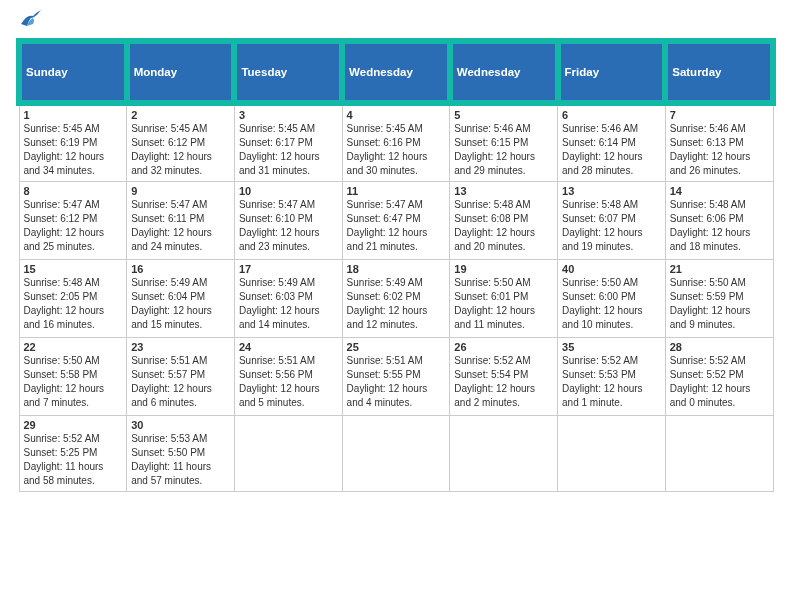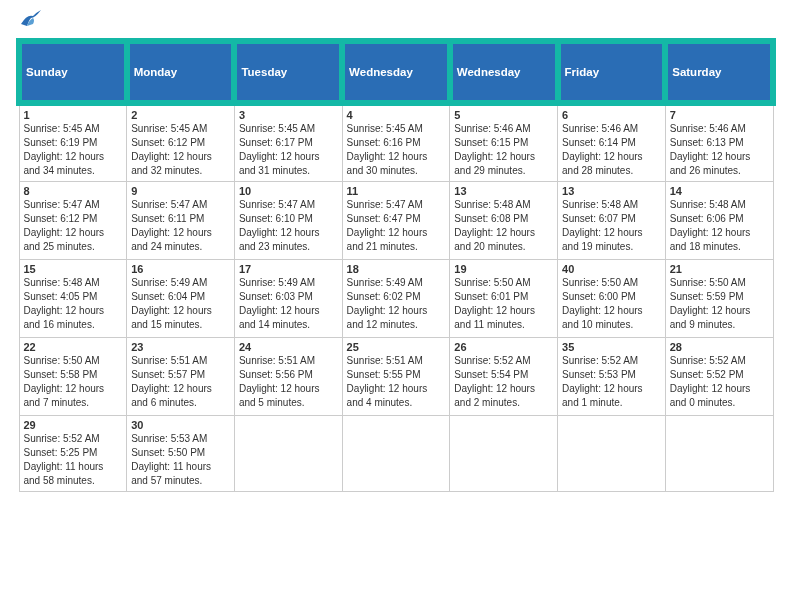--- a/index.html
+++ b/index.html
@@ -253,21 +253,21 @@
               <div>Sunset: 6:06 PM</div>
               <div>Daylight: 12 hours and 18 minutes.</div>
             </div>
           </td>
         </tr>
         <tr>
           <td>
             <span class="day-number">15</span>
             <div class="day-info">
               <div>Sunrise: 5:48 AM</div>
-              <div>Sunset: 4:05 PM</div>
+              <div>Sunset: 2:05 PM</div>
               <div>Daylight: 12 hours and 16 minutes.</div>
             </div>
           </td>
           <td>
             <span class="day-number">16</span>
             <div class="day-info">
               <div>Sunrise: 5:49 AM</div>
               <div>Sunset: 6:04 PM</div>
               <div>Daylight: 12 hours and 15 minutes.</div>
             </div>

